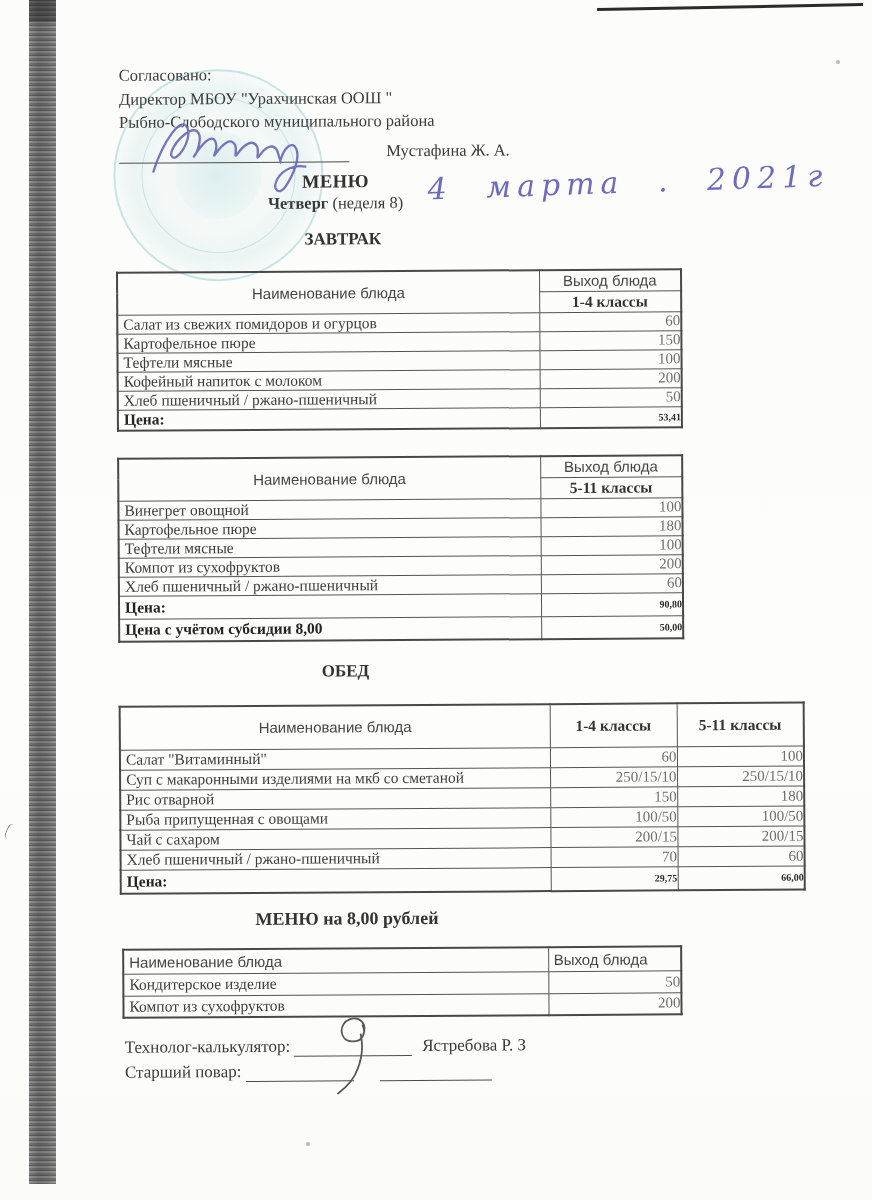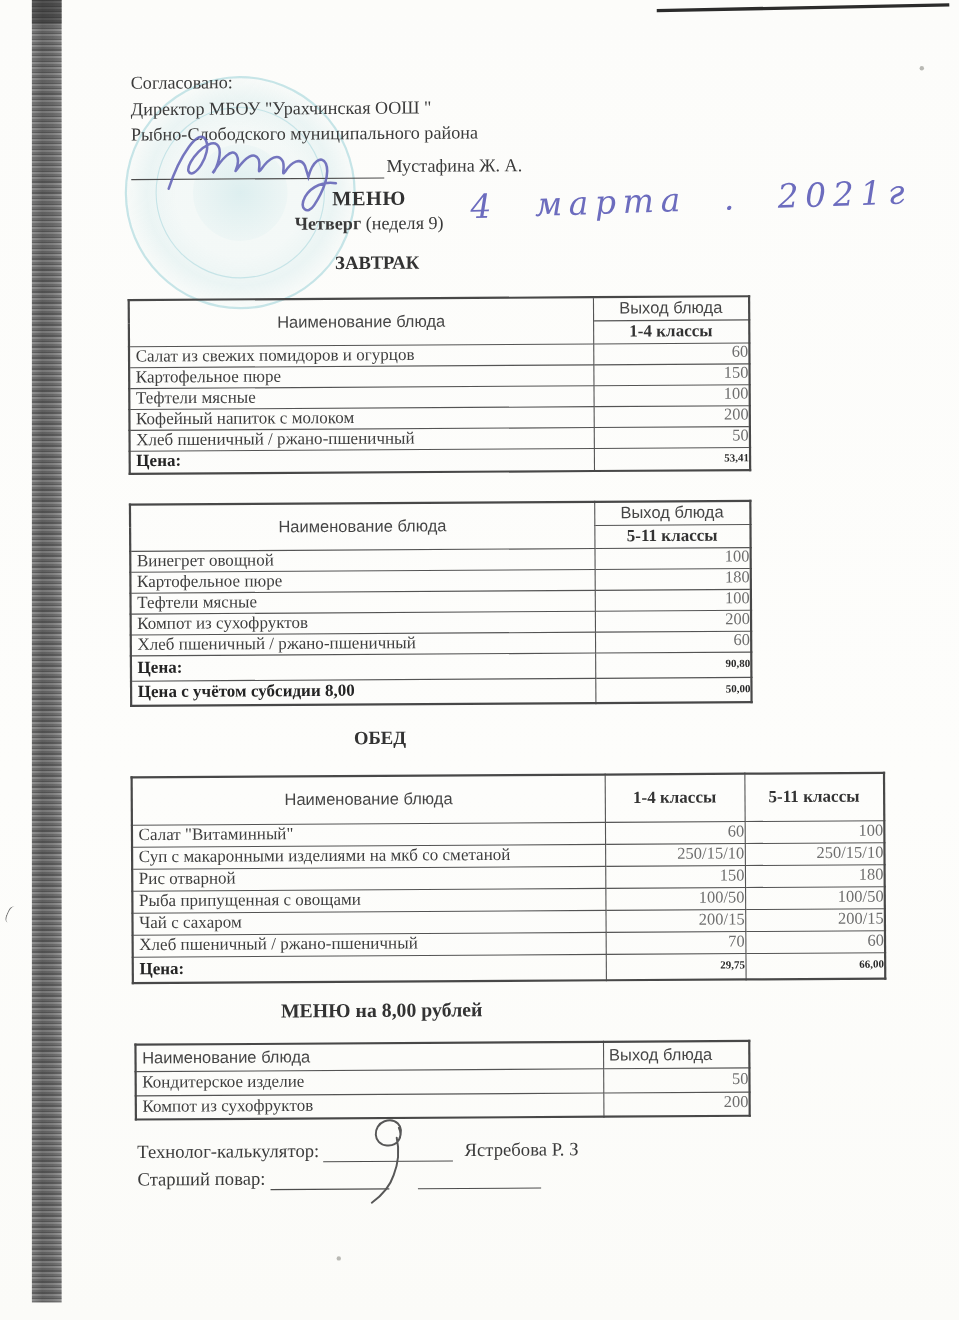--- a/index.html
+++ b/index.html
@@ -51,21 +51,21 @@
     border:1.8px solid rgba(84,178,192,.26);
   }
   .stamp-core {
     position:absolute; inset:60px; border-radius:50%;
     background:radial-gradient(circle, rgba(84,178,192,.14) 0%, rgba(84,178,192,.04) 70%, transparent 100%);
   }
 
   .approval { position:absolute; left:122px; top:64px; font-size:16.5px; line-height:23.5px; color:#3b3b3b; }
   .sig-row { display:flex; align-items:flex-end; margin-top:6px; }
   .sig-underline { display:inline-block; width:230px; border-bottom:1.5px solid #4c4c4c; height:18px; }
-  .sig-name { padding-left:2px; }
+  .sig-name { padding-left:2px;margin-left:35px; }
 
   .dir-sig { position:absolute; left:150px; top:108px; }
   .tech-sig { position:absolute; left:328px; top:1016px; }
 
   .menu-title { position:absolute; left:118px; top:173px; width:440px; text-align:center;
     font-weight:bold; font-size:18.5px; color:#323232; letter-spacing:.5px; }
   .menu-subtitle { position:absolute; left:118px; top:195px; width:440px; text-align:center;
     font-size:16.5px; color:#3a3a3a; }
   .menu-subtitle b { font-weight:bold; }
   .hand-date {
@@ -150,21 +150,21 @@
         <span class="sig-name">Мустафина Ж. А.</span>
       </div>
     </div>
 
     <svg class="dir-sig" width="200" height="90" viewBox="0 0 200 90">
       <path d="M6,64 C16,34 34,8 40,20 C46,32 28,58 24,48 C22,40 42,18 50,24 C56,29 50,46 46,50 C54,38 64,26 68,34 C72,42 64,52 68,47 C76,36 84,30 88,38 C90,44 86,52 90,47 C98,36 106,32 110,40 C112,46 108,54 112,49 C118,40 126,36 130,44 L133,54 C137,40 145,34 149,42 C153,52 146,68 138,80 C132,89 124,83 130,72 C136,62 148,58 158,60" fill="none" stroke="#5e5eb4" stroke-width="2.3" stroke-linecap="round" opacity="0.85"></path>
     </svg>
 
     <div class="menu-title">МЕНЮ</div>
     <div class="menu-subtitle">
-      <b>Четверг</b><span> (неделя 9)</span>
+      <b>Четверг</b><span> (неделя 8)</span>
     </div>
     <div class="hand-date">4  марта . 2021г</div>
 
     <div class="section-h sec-breakfast">ЗАВТРАК</div>
 
     <table class="doc-tbl tbl1">
       <colgroup>
           <col style="width:422px">
           <col style="width:142px">
         </colgroup>

